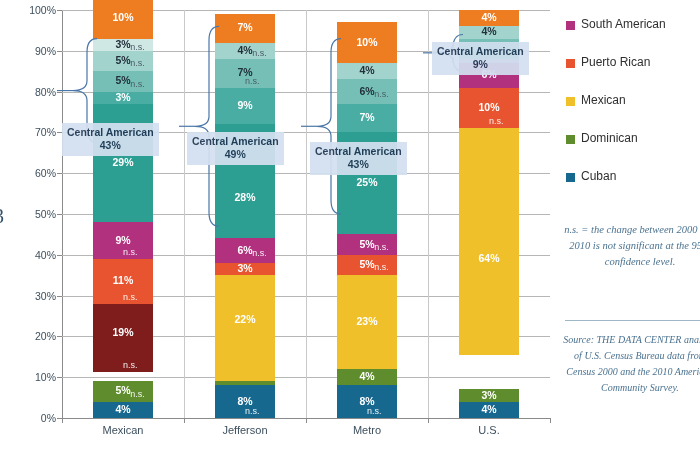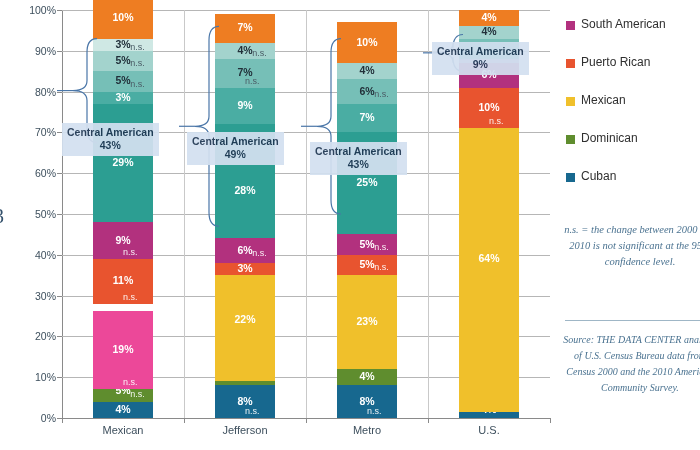--- a/index.html
+++ b/index.html
@@ -138,21 +138,21 @@
     </div>
   <div id="bars">
       <div class="bar" style="left: 31px; width: 60px; height: 408px;">
         <div class="seg" style="top: 391.68px; height: 16.32px; background: rgb(23, 104, 143);">
           <span class="v" style="color: rgb(255, 255, 255); top: 2.16px;">4%</span>
         </div>
         <div class="seg" style="top: 371.28px; height: 20.4px; background: rgb(95, 141, 46);">
           <span class="v" style="color: rgb(255, 255, 255); top: 4.2px;">5%</span>
           <span class="ns" style="color: rgba(255, 255, 255, 0.92); left: 62%; top: 8.7px;">n.s.</span>
         </div>
-        <div class="seg" style="top: 301px; height: 77.52px; background: #ec4899;">
+        <div class="seg" style="top: 284px; height: 77.52px; background: #7f1d1d;">
           <span class="v" style="color: rgb(255, 255, 255); top: 32.76px;">19%</span>
           <span class="ns" style="color: rgba(255, 255, 255, 0.92); left: 50%; bottom: 2px;">n.s.</span>
         </div>
         <div class="seg" style="top: 248.88px; height: 44.88px; background: rgb(232, 84, 47);">
           <span class="v" style="color: rgb(255, 255, 255); top: 16.44px;">11%</span>
           <span class="ns" style="color: rgba(255, 255, 255, 0.92); left: 50%; bottom: 2px;">n.s.</span>
         </div>
         <div class="seg" style="top: 212.16px; height: 36.72px; background: rgb(178, 49, 126);">
           <span class="v" style="color: rgb(255, 255, 255); top: 12.36px;">9%</span>
           <span class="ns" style="color: rgba(255, 255, 255, 0.92); left: 50%; bottom: 2px;">n.s.</span>
@@ -191,21 +191,21 @@
           <span class="v" style="color: rgb(255, 255, 255); top: 38.88px;">22%</span>
         </div>
         <div class="seg" style="top: 252.96px; height: 12.24px; background: rgb(232, 84, 47);">
           <span class="v" style="color: rgb(255, 255, 255); top: 0.12px;">3%</span>
         </div>
         <div class="seg" style="top: 228.48px; height: 24.48px; background: rgb(178, 49, 126);">
           <span class="v" style="color: rgb(255, 255, 255); top: 6.24px;">6%</span>
           <span class="ns" style="color: rgba(255, 255, 255, 0.92); left: 62%; top: 10.74px;">n.s.</span>
         </div>
         <div class="seg" style="top: 114.24px; height: 114.24px; background: rgb(44, 158, 146);">
-          <span class="v" style="color: rgb(255, 255, 255); top: 61px;">28%</span>
+          <span class="v" style="color: rgb(255, 255, 255); top: 68px;">28%</span>
         </div>
         <div class="seg" style="top: 77.52px; height: 36.72px; background: rgb(74, 173, 163);">
           <span class="v" style="color: rgb(255, 255, 255); top: 12.36px;">9%</span>
         </div>
         <div class="seg" style="top: 48.96px; height: 28.56px; background: rgb(118, 191, 183);">
           <span class="v" style="color: rgb(34, 48, 58); top: 8.28px;">7%</span>
           <span class="ns" style="color: rgb(75, 92, 102); left: 50%; bottom: 2px;">n.s.</span>
         </div>
         <div class="seg" style="top: 32.64px; height: 16.32px; background: rgb(163, 211, 205);">
           <span class="v" style="color: rgb(34, 48, 58); top: 2.16px;">4%</span>
@@ -251,21 +251,21 @@
           <span class="v" style="color: rgb(255, 255, 255); top: 14.4px;">10%</span>
         </div>
       </div>
       <div class="bar" style="left: 397px; width: 60px; height: 408px;">
         <div class="seg" style="top: 391.68px; height: 16.32px; background: rgb(23, 104, 143);">
           <span class="v" style="color: rgb(255, 255, 255); top: 2.16px;">4%</span>
         </div>
         <div class="seg" style="top: 379.44px; height: 12.24px; background: rgb(95, 141, 46);">
           <span class="v" style="color: rgb(255, 255, 255); top: 0.12px;">3%</span>
         </div>
-        <div class="seg" style="top: 118.32px; height: 284px; background: rgb(240, 192, 43);">
+        <div class="seg" style="top: 118.32px; height: 227px; background: rgb(240, 192, 43);">
           <span class="v" style="color: rgb(255, 255, 255); top: 124.56px;">64%</span>
         </div>
         <div class="seg" style="top: 77.52px; height: 40.8px; background: rgb(232, 84, 47);">
           <span class="v" style="color: rgb(255, 255, 255); top: 14.4px;">10%</span>
           <span class="ns" style="color: rgba(255, 255, 255, 0.92); left: 50%; bottom: 2px;">n.s.</span>
         </div>
         <div class="seg" style="top: 53.04px; height: 24.48px; background: rgb(178, 49, 126);">
           <span class="v" style="color: rgb(255, 255, 255); top: 6.24px;">6%</span>
         </div>
         <div class="seg" style="top: 48.96px; height: 4.08px; background: rgb(155, 143, 196);"></div>

